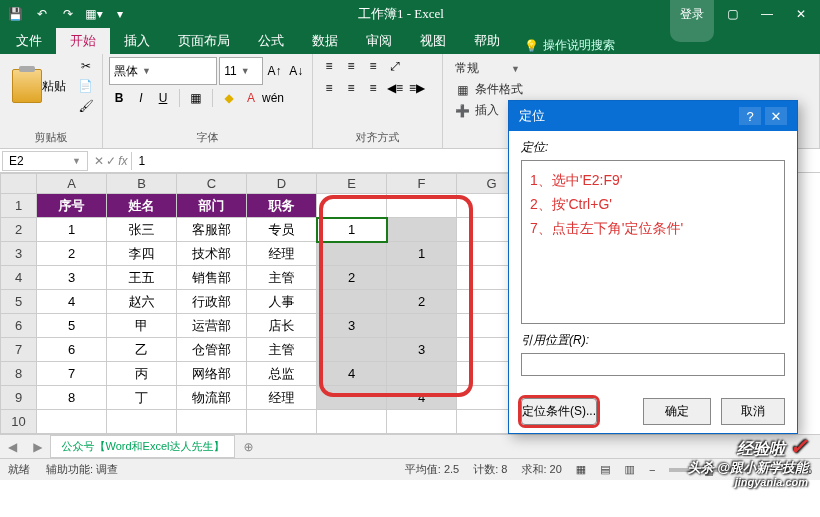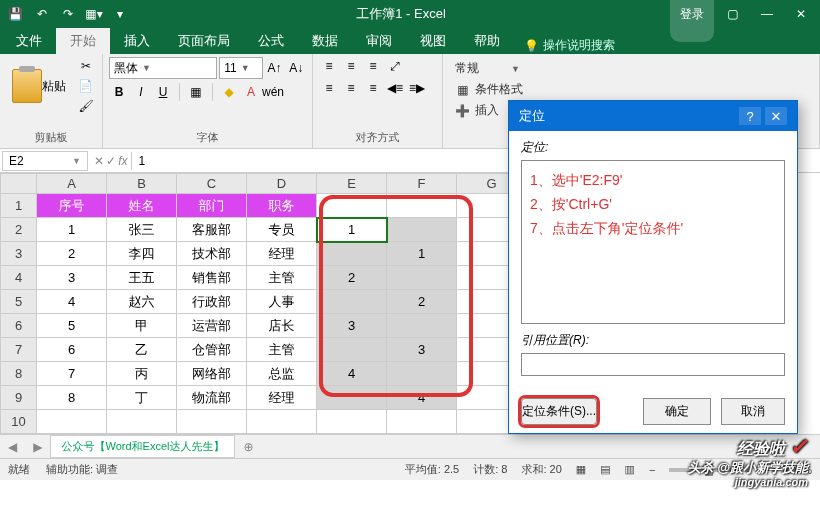--- a/index.html
+++ b/index.html
@@ -1,54 +1,54 @@
 <!DOCTYPE html>
 <html><head>
 <meta charset="utf-8">
 <style>
 * { box-sizing: border-box; margin: 0; padding: 0; }
 body { font-family: "Microsoft YaHei", sans-serif; font-size: 12px; background: #fff; width: 820px; height: 517px; overflow: hidden; position: relative; }
 .titlebar { background: #0d6b3e; height: 28px; display: flex; align-items: center; padding: 0 4px; color: #fff; }
 .titlebar .qat { display: flex; gap: 2px; }
 .qat-btn { width: 24px; height: 22px; display: flex; align-items: center; justify-content: center; color: #fff; }
-.title-center { flex: 1; text-align: center; font-size: 13px; }
+.title-center { flex: 1; text-align: center; font-size: 13px; font-family: Liberation Serif, serif; }
 .title-right { display: flex; gap: 4px; align-items: center; }
 .login-btn { background: rgba(255,255,255,.2); padding: 19px 10px; border-radius: 10px; font-size: 12px; }
 .win-btn { width: 30px; height: 22px; display: flex; align-items: center; justify-content: center; }
 .tabs { background: #0d6b3e; height: 26px; display: flex; align-items: flex-end; padding: 0 2px; color: #fff; }
 .tab { padding: 4px 14px; font-size: 13px; cursor: pointer; }
-.tab.active { background: #f0f0f0; color: #737373; }
+.tab.active { background: #f0f0f0; color: #be185d; }
 .tell-me { display: flex; align-items: center; gap: 4px; padding: 0 10px; color: #cfe; }
 .ribbon { background: #f0f0f0; height: 95px; border-bottom: 1px solid #ccc; display: flex; }
 .ribbon-group { border-right: 1px solid #d0d0d0; padding: 3px 6px; display: flex; flex-direction: column; justify-content: space-between; }
 .ribbon-group .label { text-align: center; font-size: 11px; color: #555; }
 .rg-content { display: flex; gap: 4px; align-items: center; }
 .paste-btn { display: flex; align-items: center; padding: 2px 6px; }
 .paste-icon { width: 30px; height: 34px; background: linear-gradient(#f7d488,#e0a526); border: 1px solid #c08a1a; border-radius: 2px; position: relative; }
 .paste-icon::before { content:''; position:absolute; top:-4px; left:6px; width:16px; height:6px; background:#aaa; border-radius:2px; }
 .mini-col { display: flex; flex-direction: column; gap: 2px; }
 .ribbon-btn { width: 20px; height: 18px; display: flex; align-items: center; justify-content: center; border: 1px solid transparent; }
 .font-row { display: flex; gap: 2px; align-items: center; }
-.font-combo { border: 1px solid #aaa; background:#fff; height: 22px; padding: 0 4px; display:flex; align-items:center; gap:4px; }
+.font-combo { border: 1px solid #aaa; background:#fff; height: 28px; padding: 0 4px; display:flex; align-items:center; gap:4px; }
 .font-combo .dd { color:#666; font-size:9px; }
 .sep { width:1px; height:18px; background:#ccc; margin:0 4px; }
 .ribbon-right { display:flex; flex-direction:column; gap:2px; padding:2px; }
 .ribbon-item { display:flex; align-items:center; gap:4px; padding:1px 4px; font-size:12px; color:#333; }
 .icon-box { width:16px; height:16px; display:inline-flex; align-items:center; justify-content:center; }
 .formula-bar { height: 24px; border-bottom: 1px solid #ccc; display: flex; align-items: center; }
 .name-box { width: 86px; border: 1px solid #ccc; margin: 2px; padding: 2px 6px; background:#fff; display:flex; justify-content:space-between; align-items:center; }
 .fx-btns { display:flex; gap:2px; padding:0 4px; color:#888; }
 .fx-input { flex:1; padding:2px 6px; border-left:1px solid #ccc; }
 .sheet { position: relative; }
 .grid { border-collapse: collapse; }
 .grid th, .grid td { border: 1px solid #ccc; text-align: center; font-size: 13px; }
 .col-hdr { background:#e8e8e8; color:#444; height:20px; font-weight:normal; }
 .row-hdr { background:#e8e8e8; color:#444; width:36px; font-weight:normal; }
 .corner { background:#e8e8e8; width:36px; }
-.green-hdr { background:#d946ef; color:#fff; font-weight:normal; height:24px;margin-top:35px; }
+.green-hdr { background:#701a75; color:#fff; font-weight:bold; height:24px;margin-top:35px; }
 .data-cell { height:24px; background:#fff; }
 .sel-area { background:#d5d5d5; }
 .active-cell { background:#fff; outline:2px solid #1a7a1a; outline-offset:-1px; }
 .red-box { position:absolute; border:4px solid #d33; border-radius:14px; pointer-events:none; }
 .sheet-tabs { height:24px; border-top:1px solid #ccc; display:flex; align-items:center; background:#f0f0f0; }
 .sheet-tab { padding:3px 10px; border:1px solid #ccc; background:#fff; font-size:11px; color:#00a65a; }
 .tri { color:#888; padding:0 8px; }
 .status-bar { height:22px; background:#f0f0f0; border-top:1px solid #ccc; display:flex; align-items:center; padding:0 8px; font-size:11px; color:#444; gap:16px; }
 .status-right { margin-left:auto; display:flex; gap:14px; align-items:center; }
 .zoom-slider { width:80px; height:4px; background:#bbb; position:relative; }

